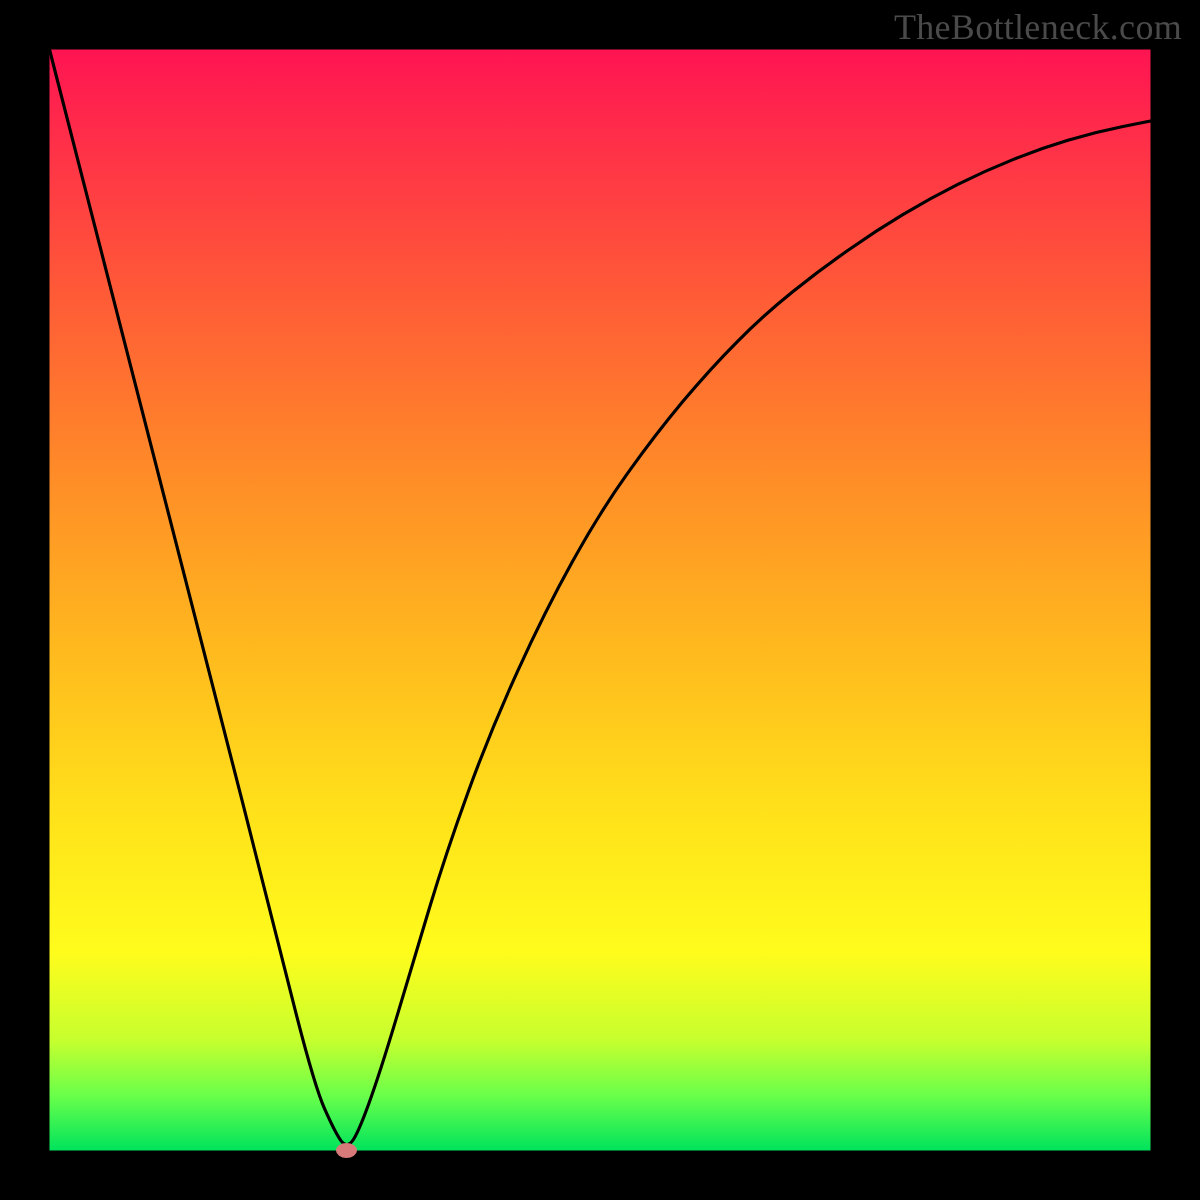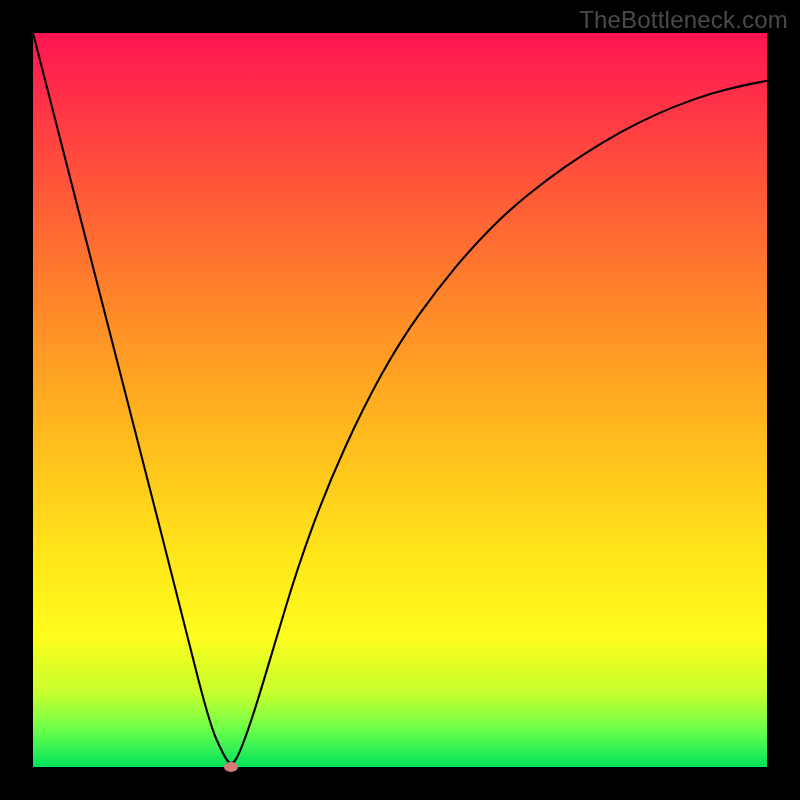--- a/index.html
+++ b/index.html
@@ -9,20 +9,21 @@
     height: 800px;
     overflow: hidden;
     background: #000;
     font-family: Arial, Helvetica, sans-serif;
   }
   .frame {
     position: relative;
     width: 800px;
     height: 800px;
     background: #000;
+    font-family: Liberation Serif, serif;
   }
   .plot-area {
     position: absolute;
     left: 33px;
     top: 33px;
     width: 734px;
     height: 734px;
     
     background: linear-gradient(
       to bottom,

